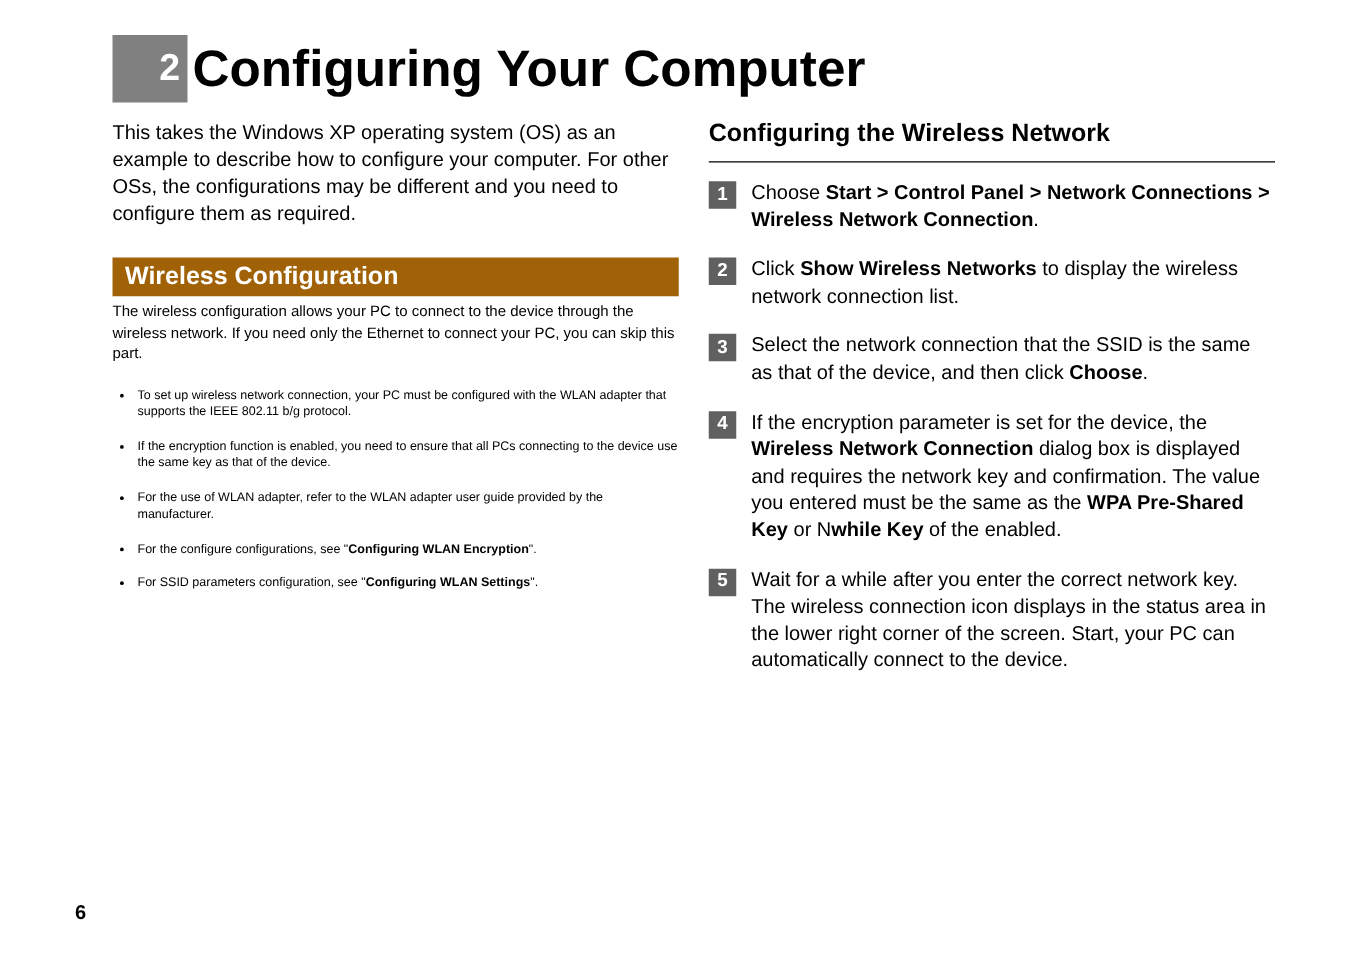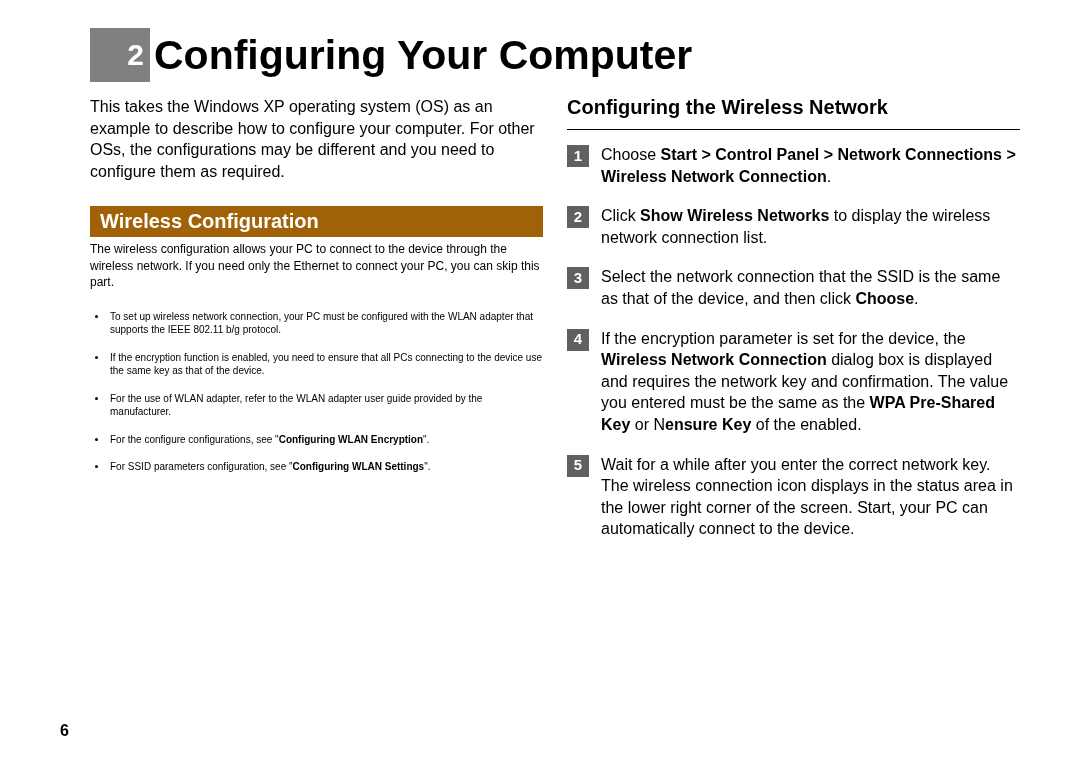--- a/index.html
+++ b/index.html
@@ -178,21 +178,21 @@
         <div class="step">
           <div class="step-num">3</div>
           <div class="step-text">
             <span>Select the network connection that the SSID is the same as that of the device, and then click </span><b>Choose</b><span>.</span>
           </div>
         </div>
 
         <div class="step">
           <div class="step-num">4</div>
           <div class="step-text">
-            <span>If the encryption parameter is set for the device, the </span><b>Wireless Network Connection</b><span> dialog box is displayed and requires the network key and confirmation. The value you entered must be the same as the </span><b>WPA Pre-Shared Key</b><span> or N</span><b>ensure Key</b><span> of the enabled.</span>
+            <span>If the encryption parameter is set for the device, the </span><b>Wireless Network Connection</b><span> dialog box is displayed and requires the network key and confirmation. The value you entered must be the same as the </span><b>WPA Pre-Shared Key</b><span> or N</span><b>while Key</b><span> of the enabled.</span>
           </div>
         </div>
 
         <div class="step">
           <div class="step-num">5</div>
           <div class="step-text">Wait for a while after you enter the correct network key. The wireless connection icon displays in the status area in the lower right corner of the screen. Start, your PC can automatically connect to the device.</div>
         </div>
 
       </div>
     </div>

